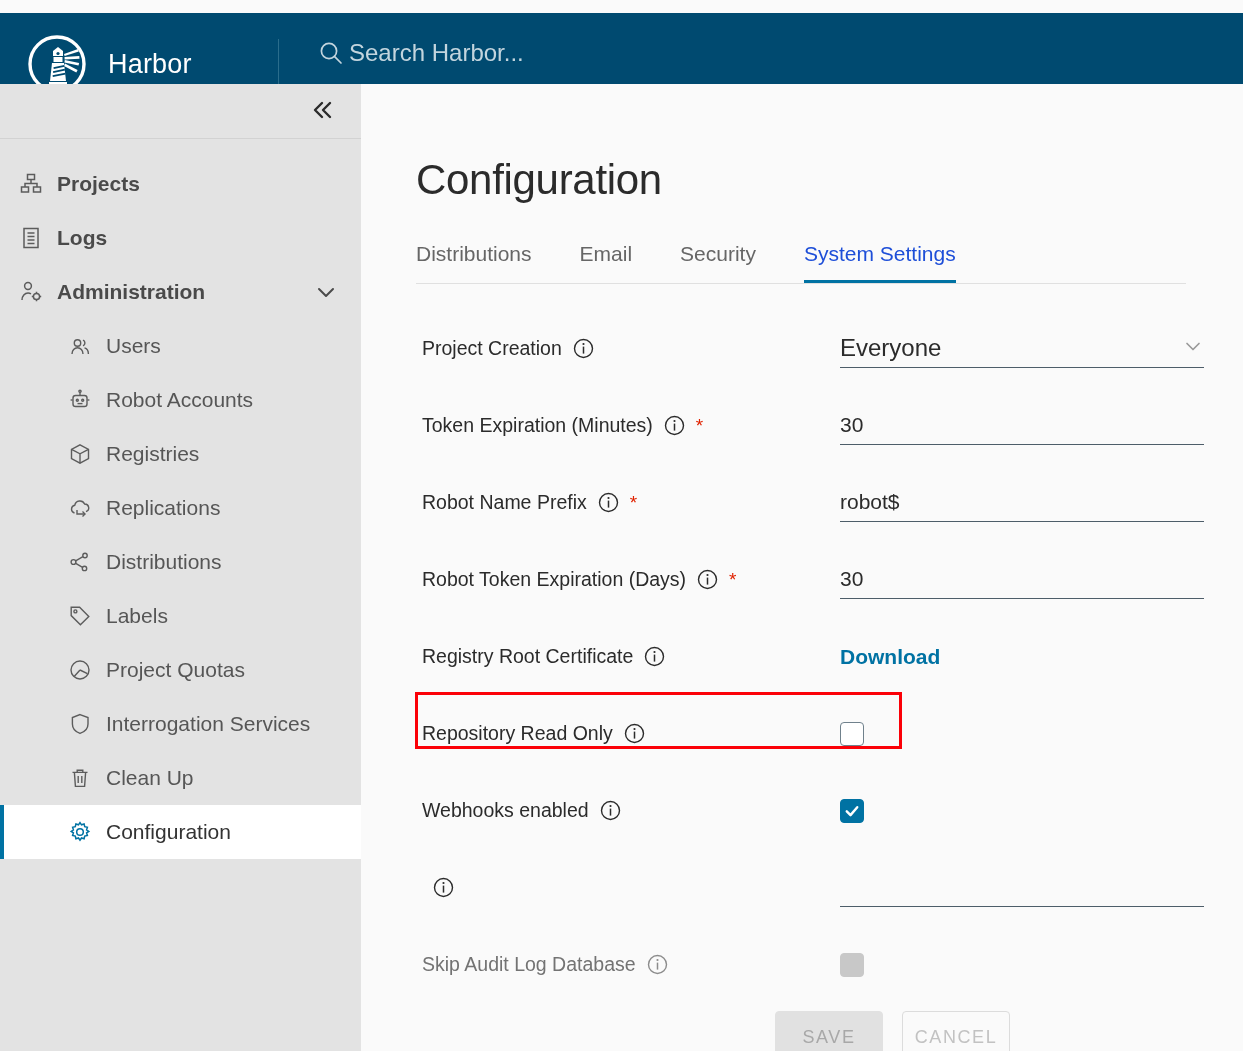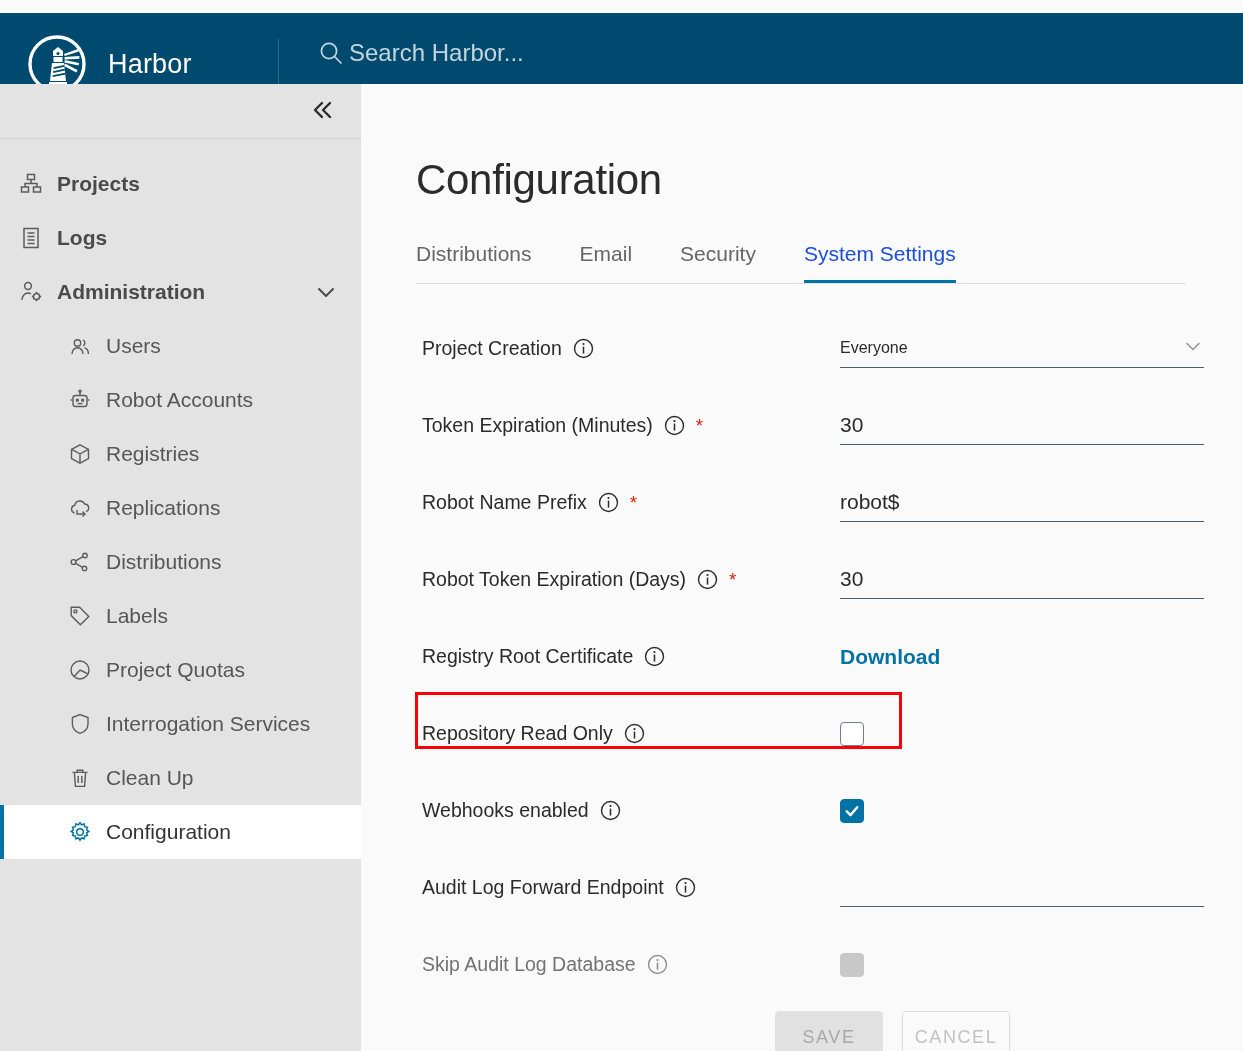--- a/index.html
+++ b/index.html
@@ -116,21 +116,21 @@
     border: none; border-bottom: 1px solid #4d5d69;
     background: transparent; outline: none;
     font-family: inherit; font-size: 21px; color: #2b2b2b;
   }
   .select-field {
     width: 364px; height: 38px;
     border-bottom: 1px solid #4d5d69;
     display: flex; align-items: center; justify-content: space-between;
     cursor: pointer;
   }
-  .select-value { font-size: 16px; color: #2b2b2b; }
+  .select-value { font-size: 24px; color: #2b2b2b; }
   .dl-link {
     color: #0072a3; font-size: 21px; font-weight: bold;
     text-decoration: none; cursor: pointer;
   }
   .cbx {
     width: 24px; height: 24px; border-radius: 4px;
     border: 1px solid #70818c; background: #ffffff;
     cursor: pointer; display: flex; align-items: center; justify-content: center;
   }
   .cbx.checked { background: #0072a3; border-color: #0072a3; }
@@ -495,21 +495,20 @@
         <span class="cbx checked">
           <svg viewBox="0 0 24 24" width="18" height="18">
             <polyline points="5,12.5 10,17.5 19,7" fill="none" stroke="#ffffff" stroke-width="3.2" stroke-linecap="round" stroke-linejoin="round"></polyline>
           </svg>
         </span>
       </div>
     </div>
 
     <div class="row">
       <div class="lbl">
-        <span>Audit Log Forward Endpoint</span>
         <span class="info">
           <svg viewBox="0 0 21 21" width="21" height="21">
             <circle cx="10.5" cy="10.5" r="9" fill="none" stroke="#2b2b2b" stroke-width="1.4"></circle>
             <circle cx="10.5" cy="6" r="1.1" fill="#2b2b2b"></circle>
             <rect x="9.75" y="8.6" width="1.5" height="7" fill="#2b2b2b"></rect>
           </svg>
         </span>
       </div>
       <div class="ctl">
         <input class="underline-field" type="text" value="" style="">

